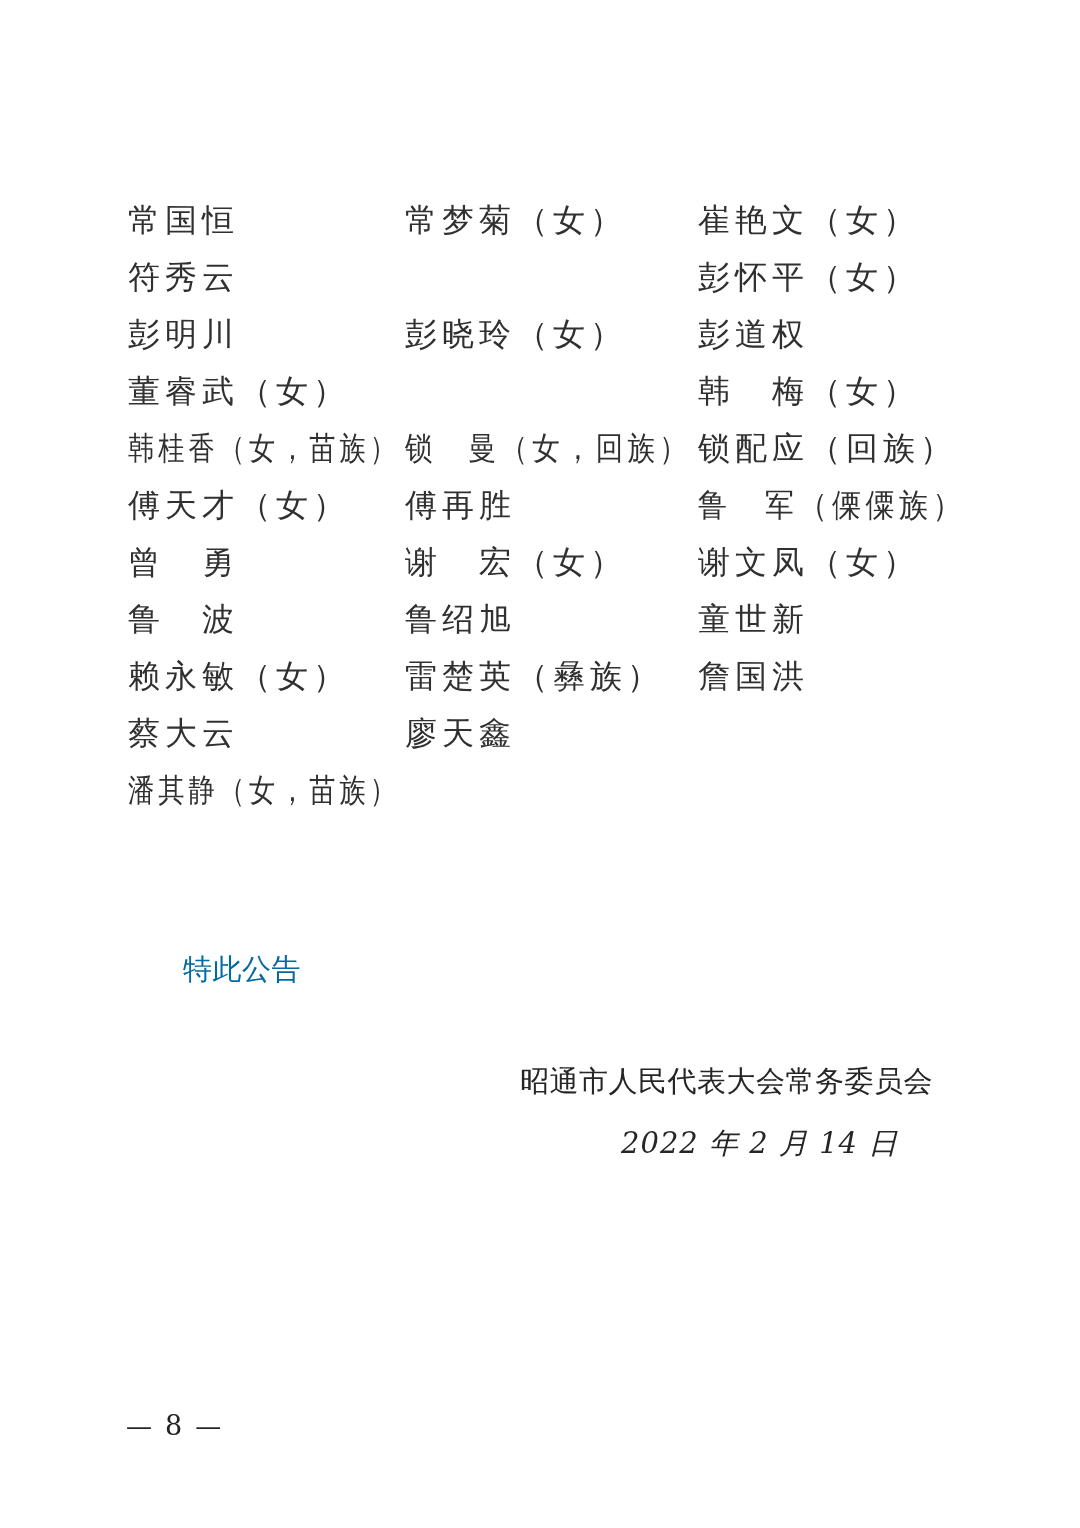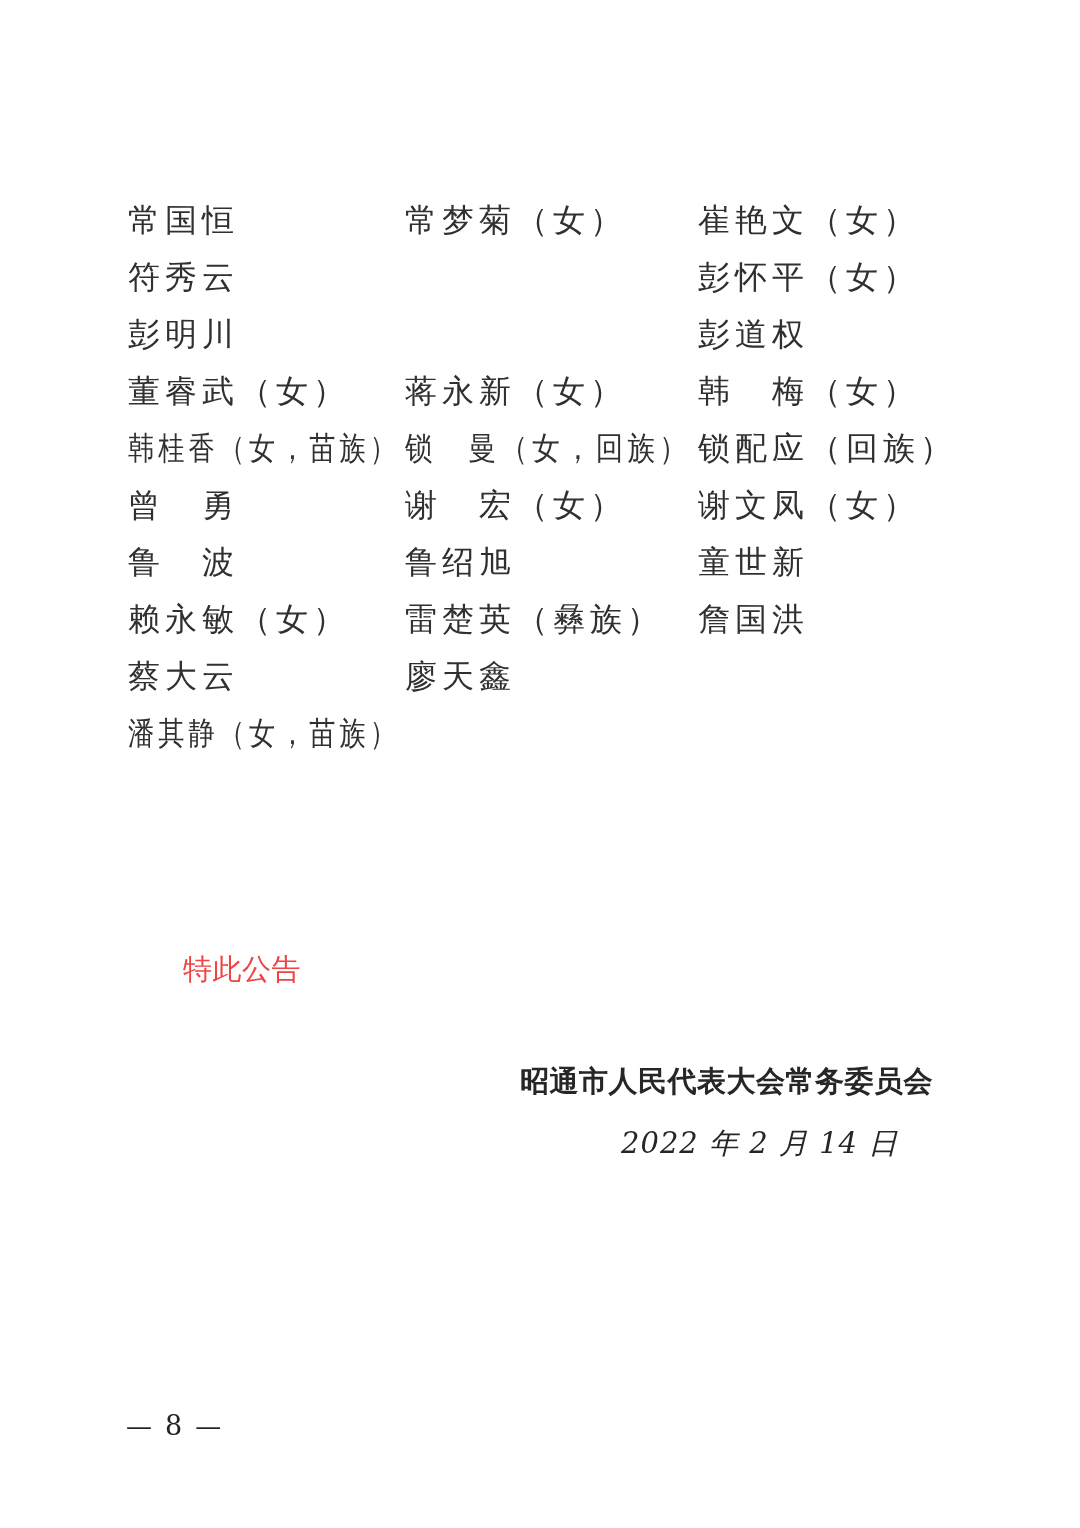--- a/index.html
+++ b/index.html
@@ -45,30 +45,29 @@
   .c0 { left: 0;     --maxw: 272; }
   .c1 { left: 277px; --maxw: 286; }
   .c2 { left: 570px; --maxw: 268; }
 
   .closing {
     position: absolute;
     left: 183px;
     top: 950px;
     font-size: 29px;
     letter-spacing: 0.5px;
-    color: #ef4444;
+    color: #0369a1;
   }
   .signature {
     position: absolute;
     left: 520px;
     top: 1062px;
     font-size: 29px;
     letter-spacing: 0.5px;
     color: #262626;
-    font-weight: bold;
   }
   .issue-date {
     position: absolute;
     left: 621px;
     top: 1124px;
     font-size: 29px;
     letter-spacing: 1px;
     color: #262626;
     font-style: italic;
   }
@@ -103,31 +102,36 @@
       <span class="cell c0">常国恒</span>
       <span class="cell c1">常梦菊（女）</span>
       <span class="cell c2">崔艳文（女）</span>
     </div>
       <div class="name-row">
       <span class="cell c0">符秀云</span>
       <span class="cell c2">彭怀平（女）</span>
     </div>
       <div class="name-row">
       <span class="cell c0">彭明川</span>
+      <span class="cell c1">彭晓玲（女）</span>
       <span class="cell c2">彭道权</span>
     </div>
       <div class="name-row">
       <span class="cell c0">董睿武（女）</span>
-      <span class="cell c1">蒋永新（女）</span>
       <span class="cell c2">韩　梅（女）</span>
     </div>
       <div class="name-row">
       <span class="cell c0" style="transform: scaleX(0.817);">韩桂香（女，苗族）</span>
       <span class="cell c1" style="transform: scaleX(0.859);">锁　曼（女，回族）</span>
       <span class="cell c2">锁配应（回族）</span>
+    </div>
+      <div class="name-row">
+      <span class="cell c0">傅天才（女）</span>
+      <span class="cell c1">傅再胜</span>
+      <span class="cell c2" style="transform: scaleX(0.905);">鲁　军（傈僳族）</span>
     </div>
       <div class="name-row">
       <span class="cell c0">曾　勇</span>
       <span class="cell c1">谢　宏（女）</span>
       <span class="cell c2">谢文凤（女）</span>
     </div>
       <div class="name-row">
       <span class="cell c0">鲁　波</span>
       <span class="cell c1">鲁绍旭</span>
       <span class="cell c2">童世新</span>

